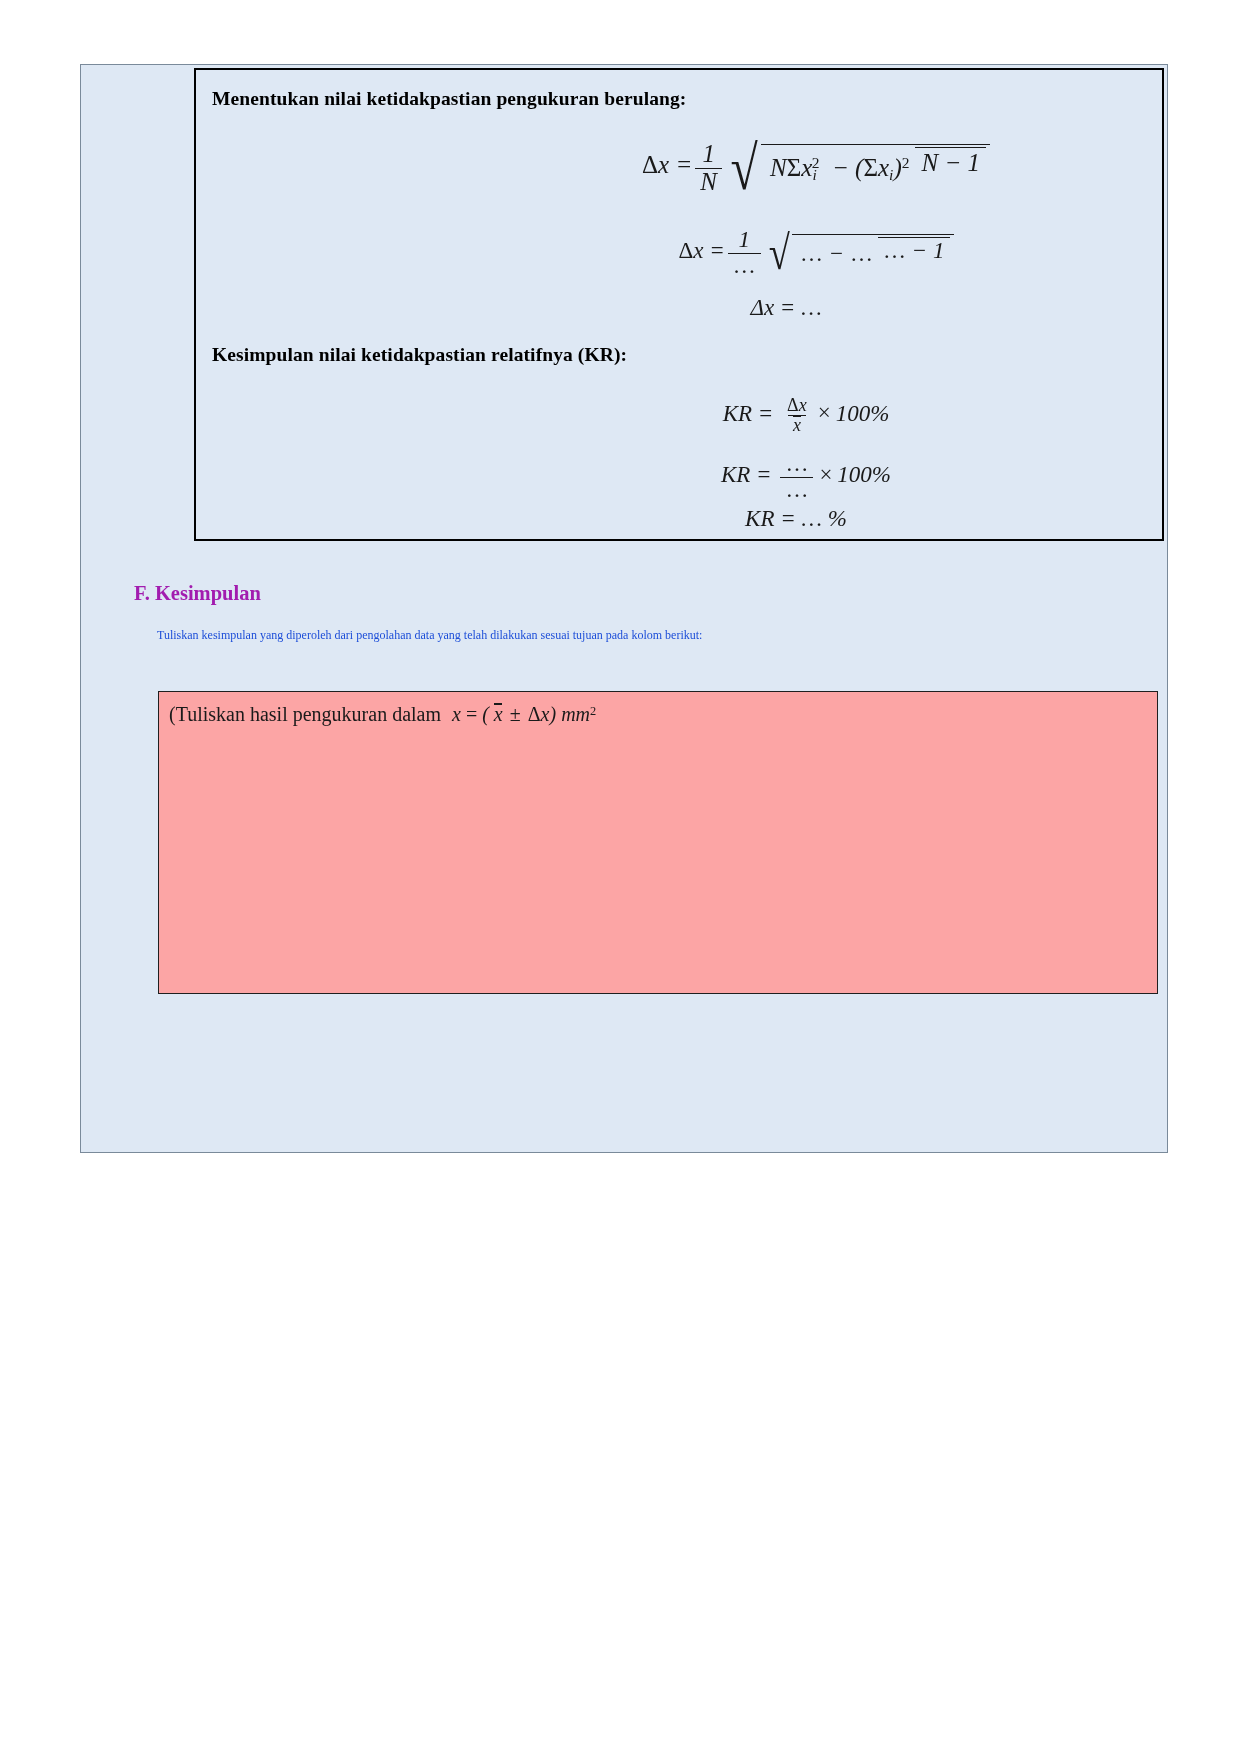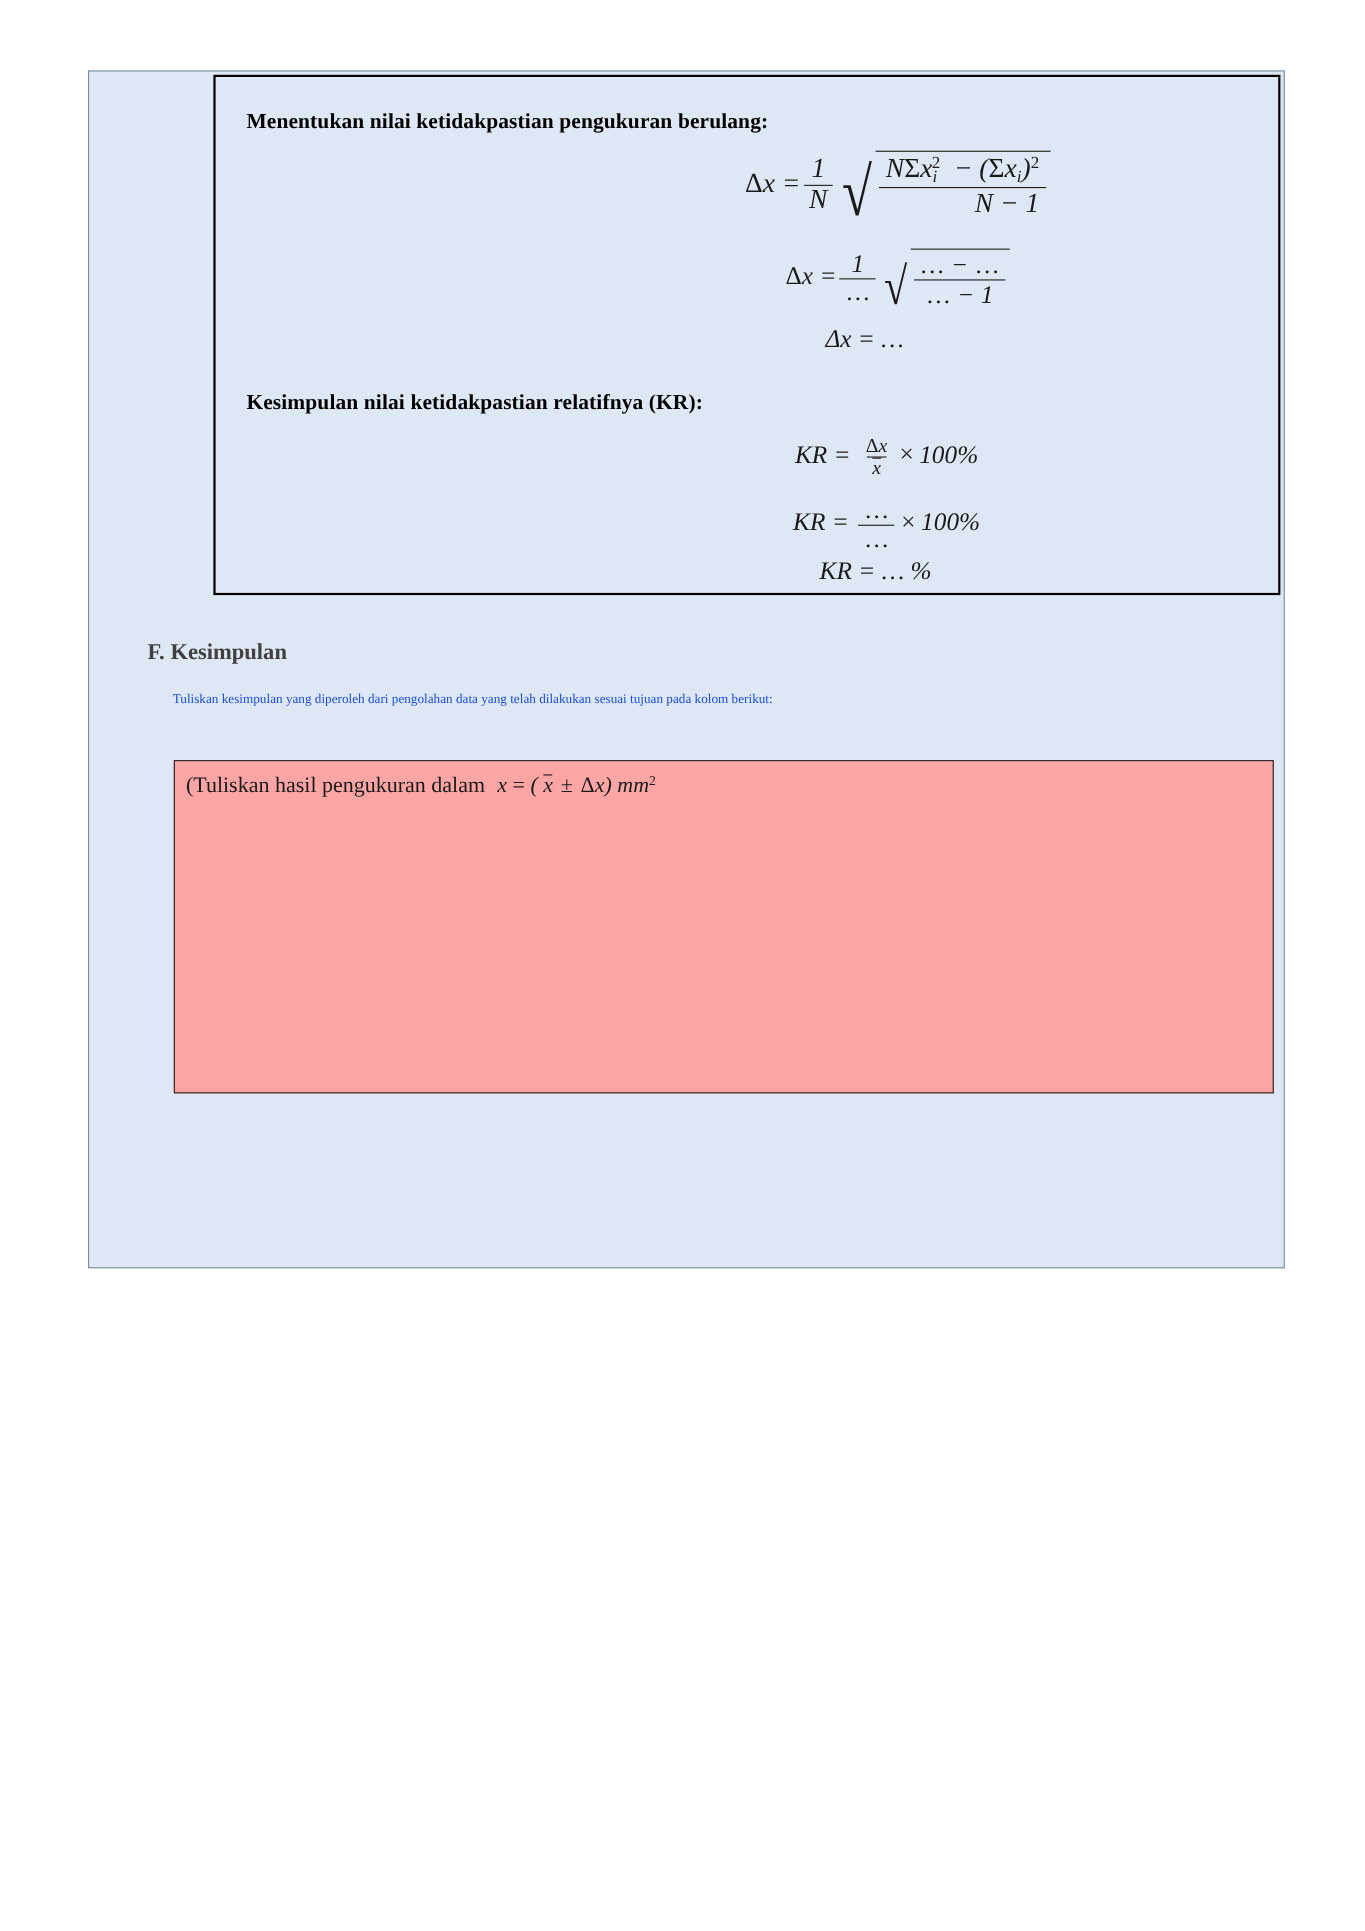--- a/index.html
+++ b/index.html
@@ -37,21 +37,21 @@
     border: 2px solid #000000;
     box-sizing: border-box;
     background: #dee8f4;
   }
 
   .section-heading {
     font-weight: bold;
     font-size: 19.5px;
     color: #000;
     letter-spacing: .1px;
-    margin: 16px;
+    margin: 4px;
   }
   #heading-ketidakpastian { position: absolute; left: 12px; top: 14px; }
   #heading-kr            { position: absolute; left: 12px; top: 270px; }
 
   
   .math {
     font-family: "Liberation Serif", serif;
     font-style: italic;
     color: #1a1a1a;
     white-space: nowrap;
@@ -87,21 +87,20 @@
     display: flex;
     align-items: flex-end;
     font-size: 1em;
     line-height: 1;
     position: relative;
   }
   .sqrt > .radicand {
     border-top: 1.6px solid #1a1a1a;
     padding: 2px 4px 0 3px;
     display: flex;
-    flex-direction: column;
     align-items: center;
     justify-content: center;
   }
   .radsign {
     display: inline-block;
     transform: scaleX(0.8);
     font-style: normal;
   }
 
   .sub  { font-size: .62em; vertical-align: -0.28em; font-style: italic; }
@@ -122,21 +121,21 @@
     background: #1a1a1a;
   }
 
   
   #section-f-heading {
     position: absolute;
     left: 53px;
     top: 517px;
     font-weight: bold;
     font-size: 20.5px;
-    color: #404040;
+    color: #a21caf;
   }
   #kesimpulan-paragraph {
     position: absolute;
     left: 76px;
     top: 552px;
     width: 1002px;
     font-size: 12px;
     line-height: 36px;
     color: #1d4ed8;
     text-align: left;

